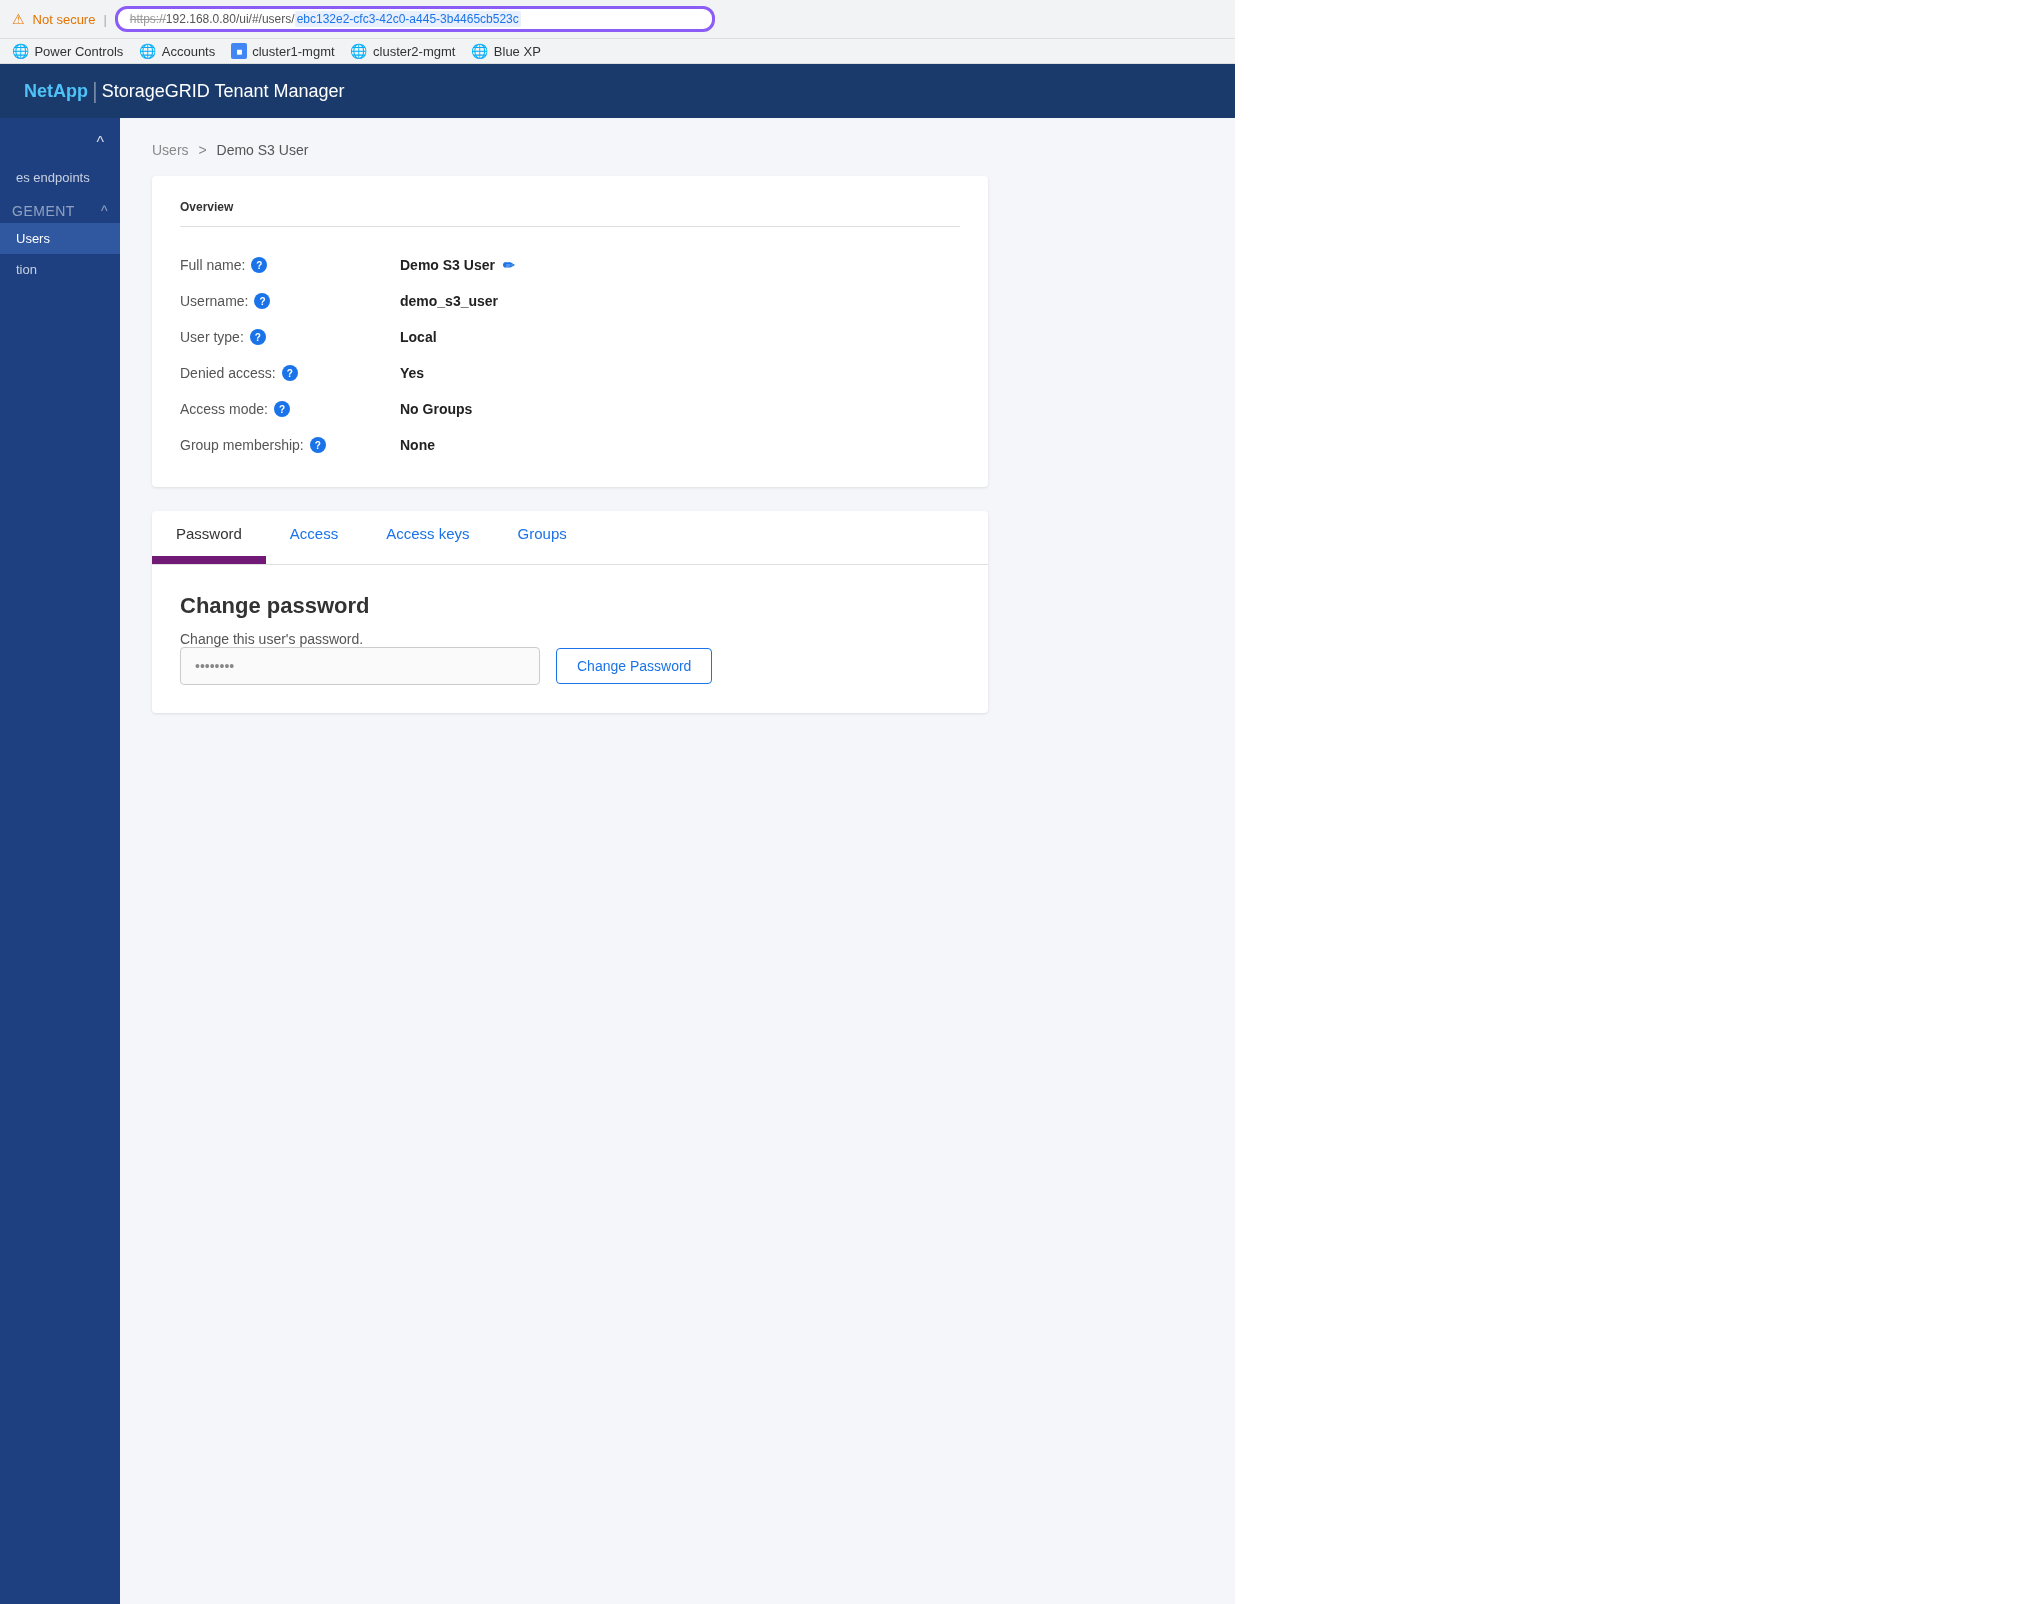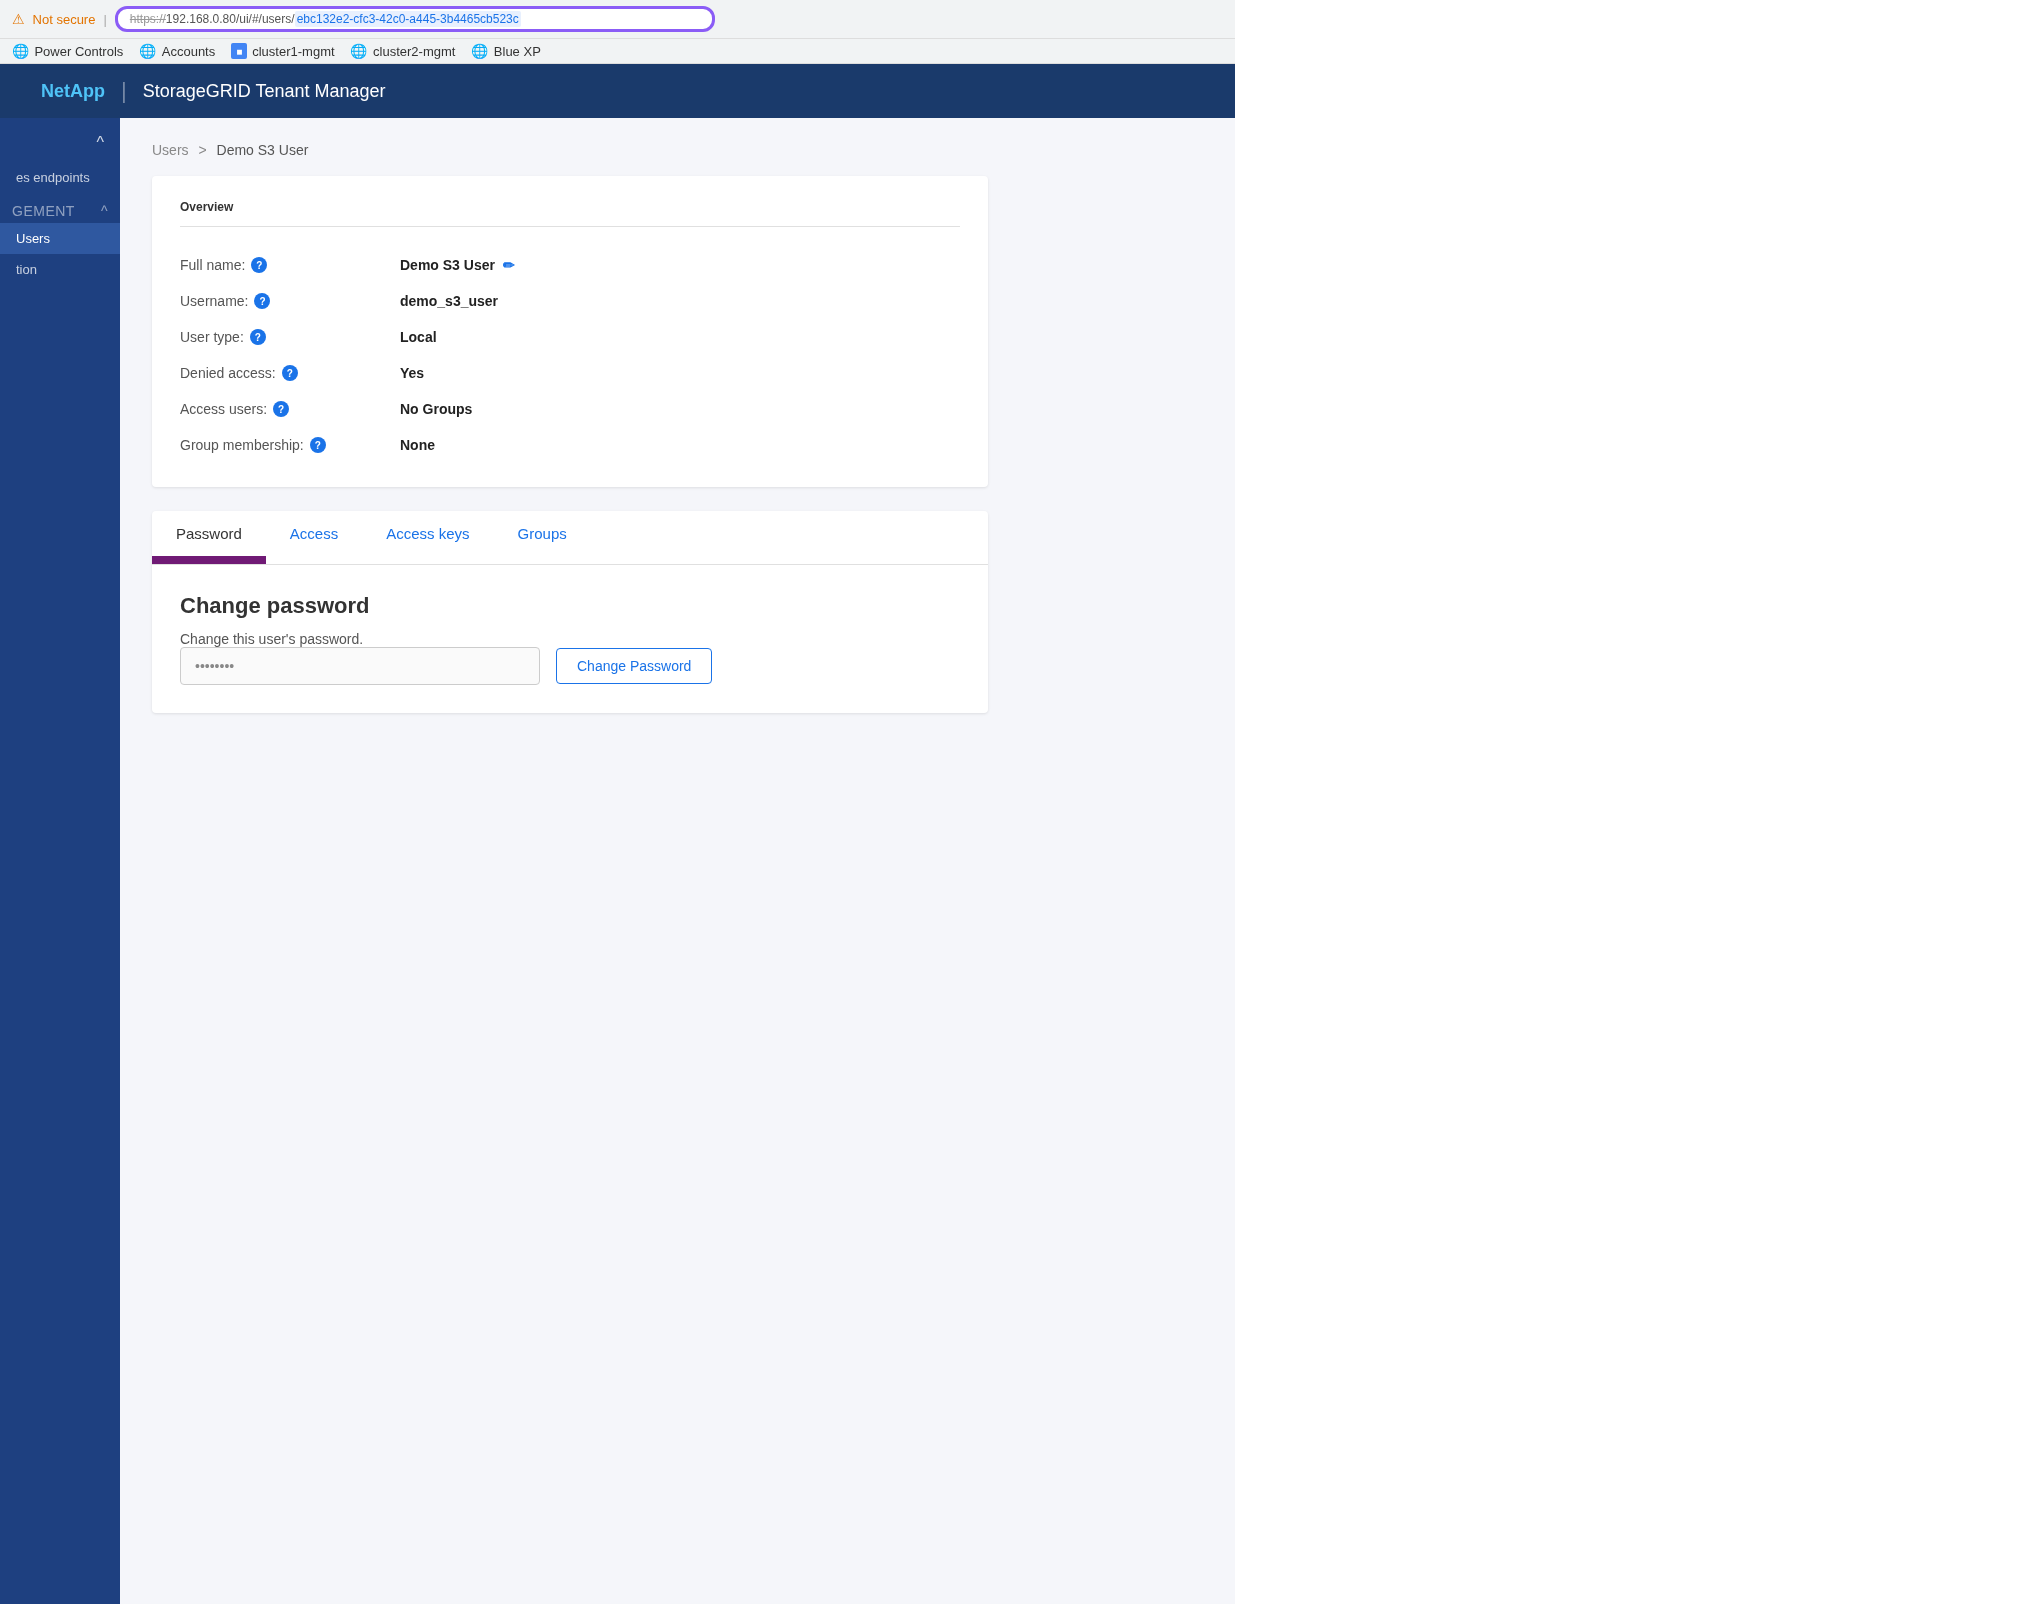--- a/index.html
+++ b/index.html
@@ -48,24 +48,23 @@
       text-decoration: none;
     }
     .bk-icon { width: 16px; height: 16px; border-radius: 2px; display: inline-flex; align-items: center; justify-content: center; font-size: 10px; }
     .bk-blue { background: #4285f4; color: white; }
     .bk-globe { color: #555; font-size: 14px; }
 
     
     .app-header {
       background: #1a3a6b;
       color: white;
-      padding: 14px 41px;
-      display: flex;
-      align-items: center;
-      gap: 12px;
+      padding: 14px 24px;
+      display: flex;
+      align-items: center;
     }
     .app-logo { font-weight: 700; font-size: 18px; color: #4fc3f7; }
     .app-divider { color: rgba(255,255,255,0.4); font-size: 22px; margin: 0 4px; }
     .app-title { font-size: 18px; font-weight: 400; color: white; }
 
     
     .layout { display: flex; min-height: calc(100vh - 80px); }
 
     
     .sidebar {
@@ -361,21 +360,21 @@
             <span>Denied access:</span>
             <span class="help-icon">?</span>
           </div>
           <div class="overview-value">
             <span>Yes</span>
           </div>
         </div>
 
         <div class="overview-row">
           <div class="overview-label">
-            <span>Access users:</span>
+            <span>Access mode:</span>
             <span class="help-icon">?</span>
           </div>
           <div class="overview-value">
             <span>No Groups</span>
           </div>
         </div>
 
         <div class="overview-row">
           <div class="overview-label">
             <span>Group membership:</span>

